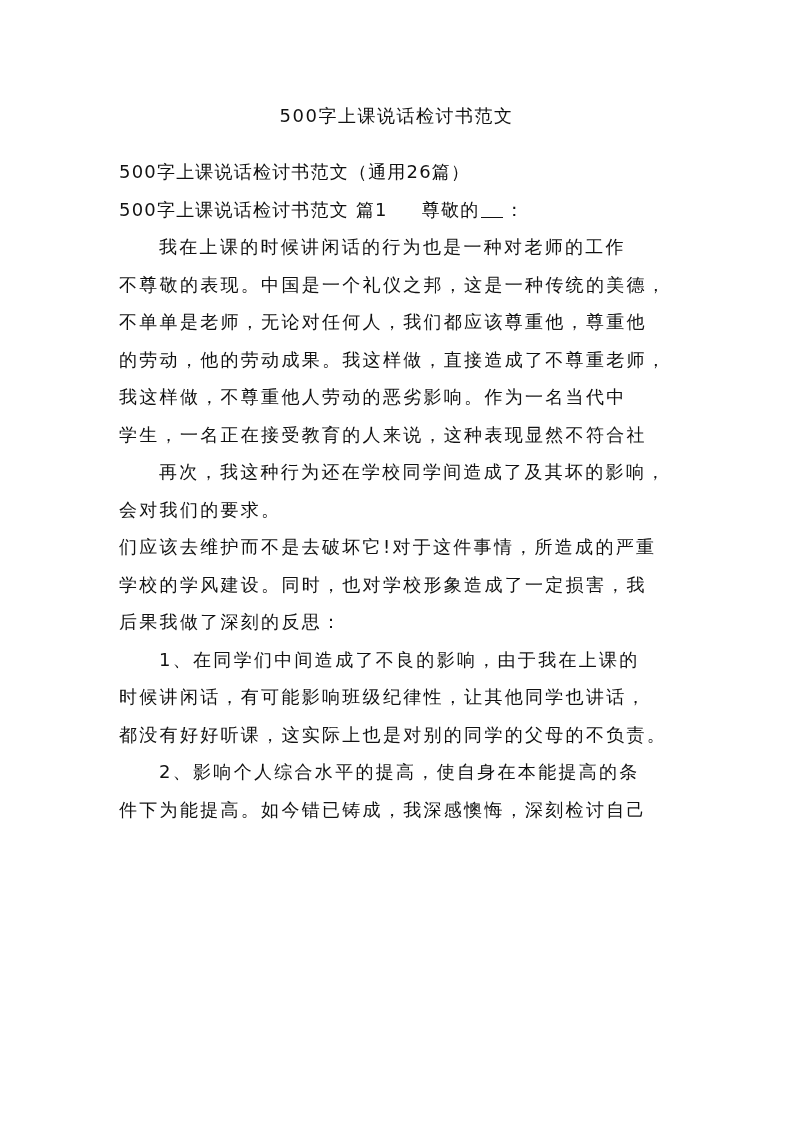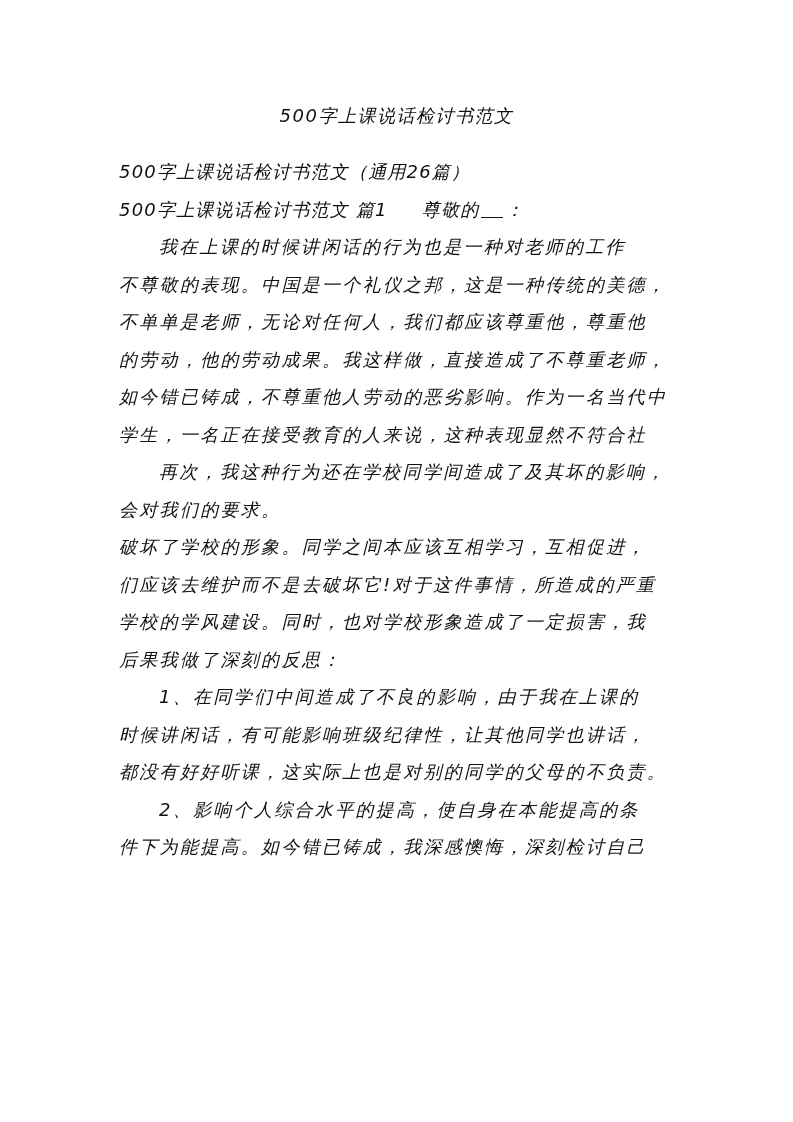--- a/index.html
+++ b/index.html
@@ -14,21 +14,20 @@
       overflow: hidden;
       font-family: "DejaVu Sans", "Liberation Sans", sans-serif;
       color: #111111;
     }
     .page {
       position: absolute;
       left: 0; top: 0;
       width: 793px;
       height: 1122px;
       background: #ffffff;
-      font-style: italic;
     }
     .doc-title {
       position: absolute;
       top: 104px;
       left: 0;
       width: 793px;
       text-align: center;
       font-size: 18px;
       line-height: 24px;
       letter-spacing: 1.5px;
@@ -68,26 +67,25 @@
   <div class="content">
     <div class="line heading">500字上课说话检讨书范文（通用26篇）</div>
     <div class="line heading">
       <span>500字上课说话检讨书范文 篇1</span><span class="gap"></span><span>尊敬的</span><span class="blank"></span><span>：</span>
     </div>
 
     <div class="line indent">我在上课的时候讲闲话的行为也是一种对老师的工作</div>
     <div class="line">不尊敬的表现。中国是一个礼仪之邦，这是一种传统的美德，</div>
     <div class="line">不单单是老师，无论对任何人，我们都应该尊重他，尊重他</div>
     <div class="line">的劳动，他的劳动成果。我这样做，直接造成了不尊重老师，</div>
-    <div class="line">如今错已铸成，不尊重他人劳动的恶劣影响。作为一名当代中</div>
+    <div class="line">我这样做，不尊重他人劳动的恶劣影响。作为一名当代中</div>
     <div class="line">学生，一名正在接受教育的人来说，这种表现显然不符合社</div>
     <div class="line indent">再次，我这种行为还在学校同学间造成了及其坏的影响，</div>
 
     <div class="line">会对我们的要求。</div>
-    <div class="line">破坏了学校的形象。同学之间本应该互相学习，互相促进，</div>
     <div class="line">们应该去维护而不是去破坏它!对于这件事情，所造成的严重</div>
     <div class="line">学校的学风建设。同时，也对学校形象造成了一定损害，我</div>
     <div class="line">后果我做了深刻的反思：</div>
 
     <div class="line indent">1、在同学们中间造成了不良的影响，由于我在上课的</div>
     <div class="line">时候讲闲话，有可能影响班级纪律性，让其他同学也讲话，</div>
     <div class="line">都没有好好听课，这实际上也是对别的同学的父母的不负责。</div>
 
     <div class="line indent">2、影响个人综合水平的提高，使自身在本能提高的条</div>
     <div class="line">件下为能提高。如今错已铸成，我深感懊悔，深刻检讨自己</div>

